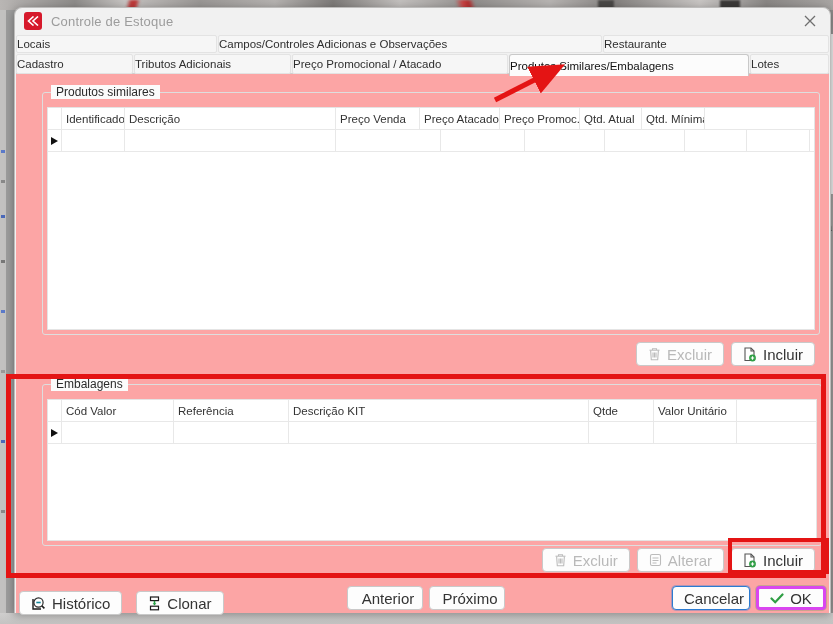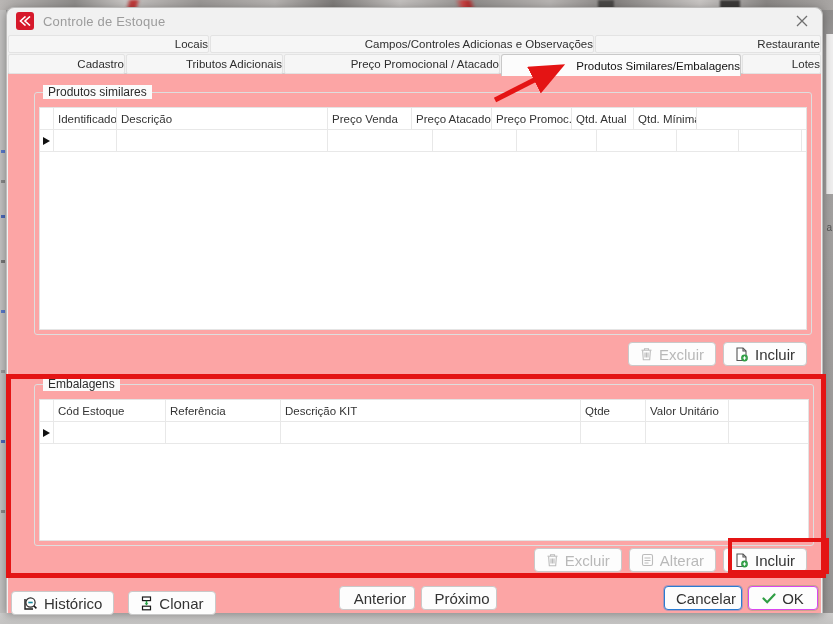--- a/index.html
+++ b/index.html
@@ -16,35 +16,35 @@
   .bg-top .r4 { left:598px; width:16px; background:#4a4846; }
   .bg-left { position:absolute; left:0; top:10px; width:6px; height:604px; background:#c2c1c0; }
   .bg-left i { position:absolute; left:1px; width:4px; height:3px; display:block; }
   .bg-right { position:absolute; right:0; top:10px; width:11px; height:604px;
     background:linear-gradient(180deg,#8f8d8c 0,#9b9999 40px,#a3a1a0 200px,#989695 604px); }
   .bg-right .panel { position:absolute; right:0; top:24px; width:7px; height:160px; background:#efeeee; border-left:1px solid #d8d7d6; }
   .bg-frag { position:absolute; right:1px; top:212px; font-size:10px; color:#555; }
   .bg-bottom { position:absolute; left:0; bottom:0; width:833px; height:11px; background:linear-gradient(180deg,#cfcecd,#c4c3c2); }
 
   
-  .dialog { position:absolute; left:6px; top:7px; width:817px; height:606px;
+  .dialog { position:absolute; left:14px; top:7px; width:817px; height:606px;
     background:#f1f1f1; border:1px solid #bdbcbb; border-bottom:none;
     border-radius:8px 8px 0 0; box-shadow:0 2px 10px rgba(0,0,0,.35); }
 
   .titlebar { height:26px; display:flex; align-items:center; padding:0 9px; }
   .app-icon { width:18px; height:18px; border-radius:3px; background:#d6192b; display:flex; align-items:center; justify-content:center; flex:none; }
   .win-title { margin-left:9px; font-size:13px; color:#9c9c9c; letter-spacing:.2px; }
   .close-btn { margin-left:auto; width:22px; height:22px; display:flex; align-items:center; justify-content:center; cursor:pointer; }
 
   
   .tabrow { display:flex; padding:0 1px; gap:1px; }
   .tabrow1 { margin-top:1px; height:18px; }
   .tabrow2 { margin-top:1px; height:20px; position:relative; z-index:2; }
   .tab { background:#f6f6f6; border:1px solid #e3e3e3; border-radius:2px;
-    display:flex; align-items:center; justify-content:flex-end;
+    display:flex; align-items:center; justify-content:flex-start;
     font-size:11.5px; color:#2e2e2e; cursor:pointer; white-space:nowrap; overflow:hidden; }
   .tabrow1 .t0 { width:201px; } .tabrow1 .t1 { flex:1; } .tabrow1 .t2 { width:226px; }
   .tabrow2 .t0 { width:117px; } .tabrow2 .t1 { width:157px; } .tabrow2 .t2 { width:216px; }
   .tabrow2 .t3 { width:240px; } .tabrow2 .t4 { flex:1; }
   .tab.active { background:#fcfcfc; border:1px solid #c9c9c9; border-bottom:none;
     height:22px; margin-bottom:-2px; border-radius:3px 3px 0 0; color:#111; }
 
   
   .page { position:absolute; left:1px; right:1px; top:65px; bottom:0;
     background:#fca5a5; border-top:1px solid #cfcfcf; }
@@ -82,21 +82,21 @@
   .btnrow { position:absolute; display:flex; gap:7px; }
   .btnrow.sim { right:14px; top:268px; }
   .btnrow.emb { right:14px; top:474px; }
 
   .footer { position:absolute; left:0; right:0; bottom:2px; height:26px;
     display:flex; align-items:center; padding:0 3px; }
   .footer .grp-left { display:flex; gap:14px;margin-top:10px; }
   .footer .grp-center { position:absolute; left:331px; display:flex; gap:6px; }
   .footer .grp-right { margin-left:auto; display:flex; gap:6px; }
   .btn.cancel { border:1px solid #2a7bd2; box-shadow:0 0 0 1px rgba(42,123,210,.35); }
-  .btn.ok { border:1px solid #d946ef; box-shadow:0 0 0 1px rgba(73,162,78,.28); }
+  .btn.ok { border:3px solid #d946ef; box-shadow:0 0 0 1px rgba(73,162,78,.28); }
 
   
   .anno-rect-big { position:absolute; left:6px; top:374px; width:820px; height:204px;
     border:5px solid #e41414; z-index:10; pointer-events:none; }
   .anno-rect-small { position:absolute; left:728px; top:538px; width:101px; height:36px;
     border:4px solid #e41414; z-index:11; pointer-events:none; }
   .anno-arrow { position:absolute; left:478px; top:60px; width:104px; height:48px;
     z-index:11; pointer-events:none; }
 
   svg { display:block; }
@@ -224,21 +224,21 @@
         </svg>
         <span>Incluir</span>
       </button>
     </div>
 
     <div class="groupbox gb2">
       <span class="legend">Embalagens</span>
       <div class="grid">
         <div class="grid-row">
           <div class="grid-cell marker t2c0"></div>
-          <div class="grid-cell t2c1">Cód Estoque</div>
+          <div class="grid-cell t2c1">Cód Valor</div>
           <div class="grid-cell t2c2">Referência</div>
           <div class="grid-cell t2c3">Descrição KIT</div>
           <div class="grid-cell t2c4">Qtde</div>
           <div class="grid-cell t2c5">Valor Unitário</div>
           <div class="grid-cell filler"></div>
         </div>
         <div class="grid-row">
           <div class="grid-cell marker t2c0">
               <span class="row-marker"></span>
             </div>

